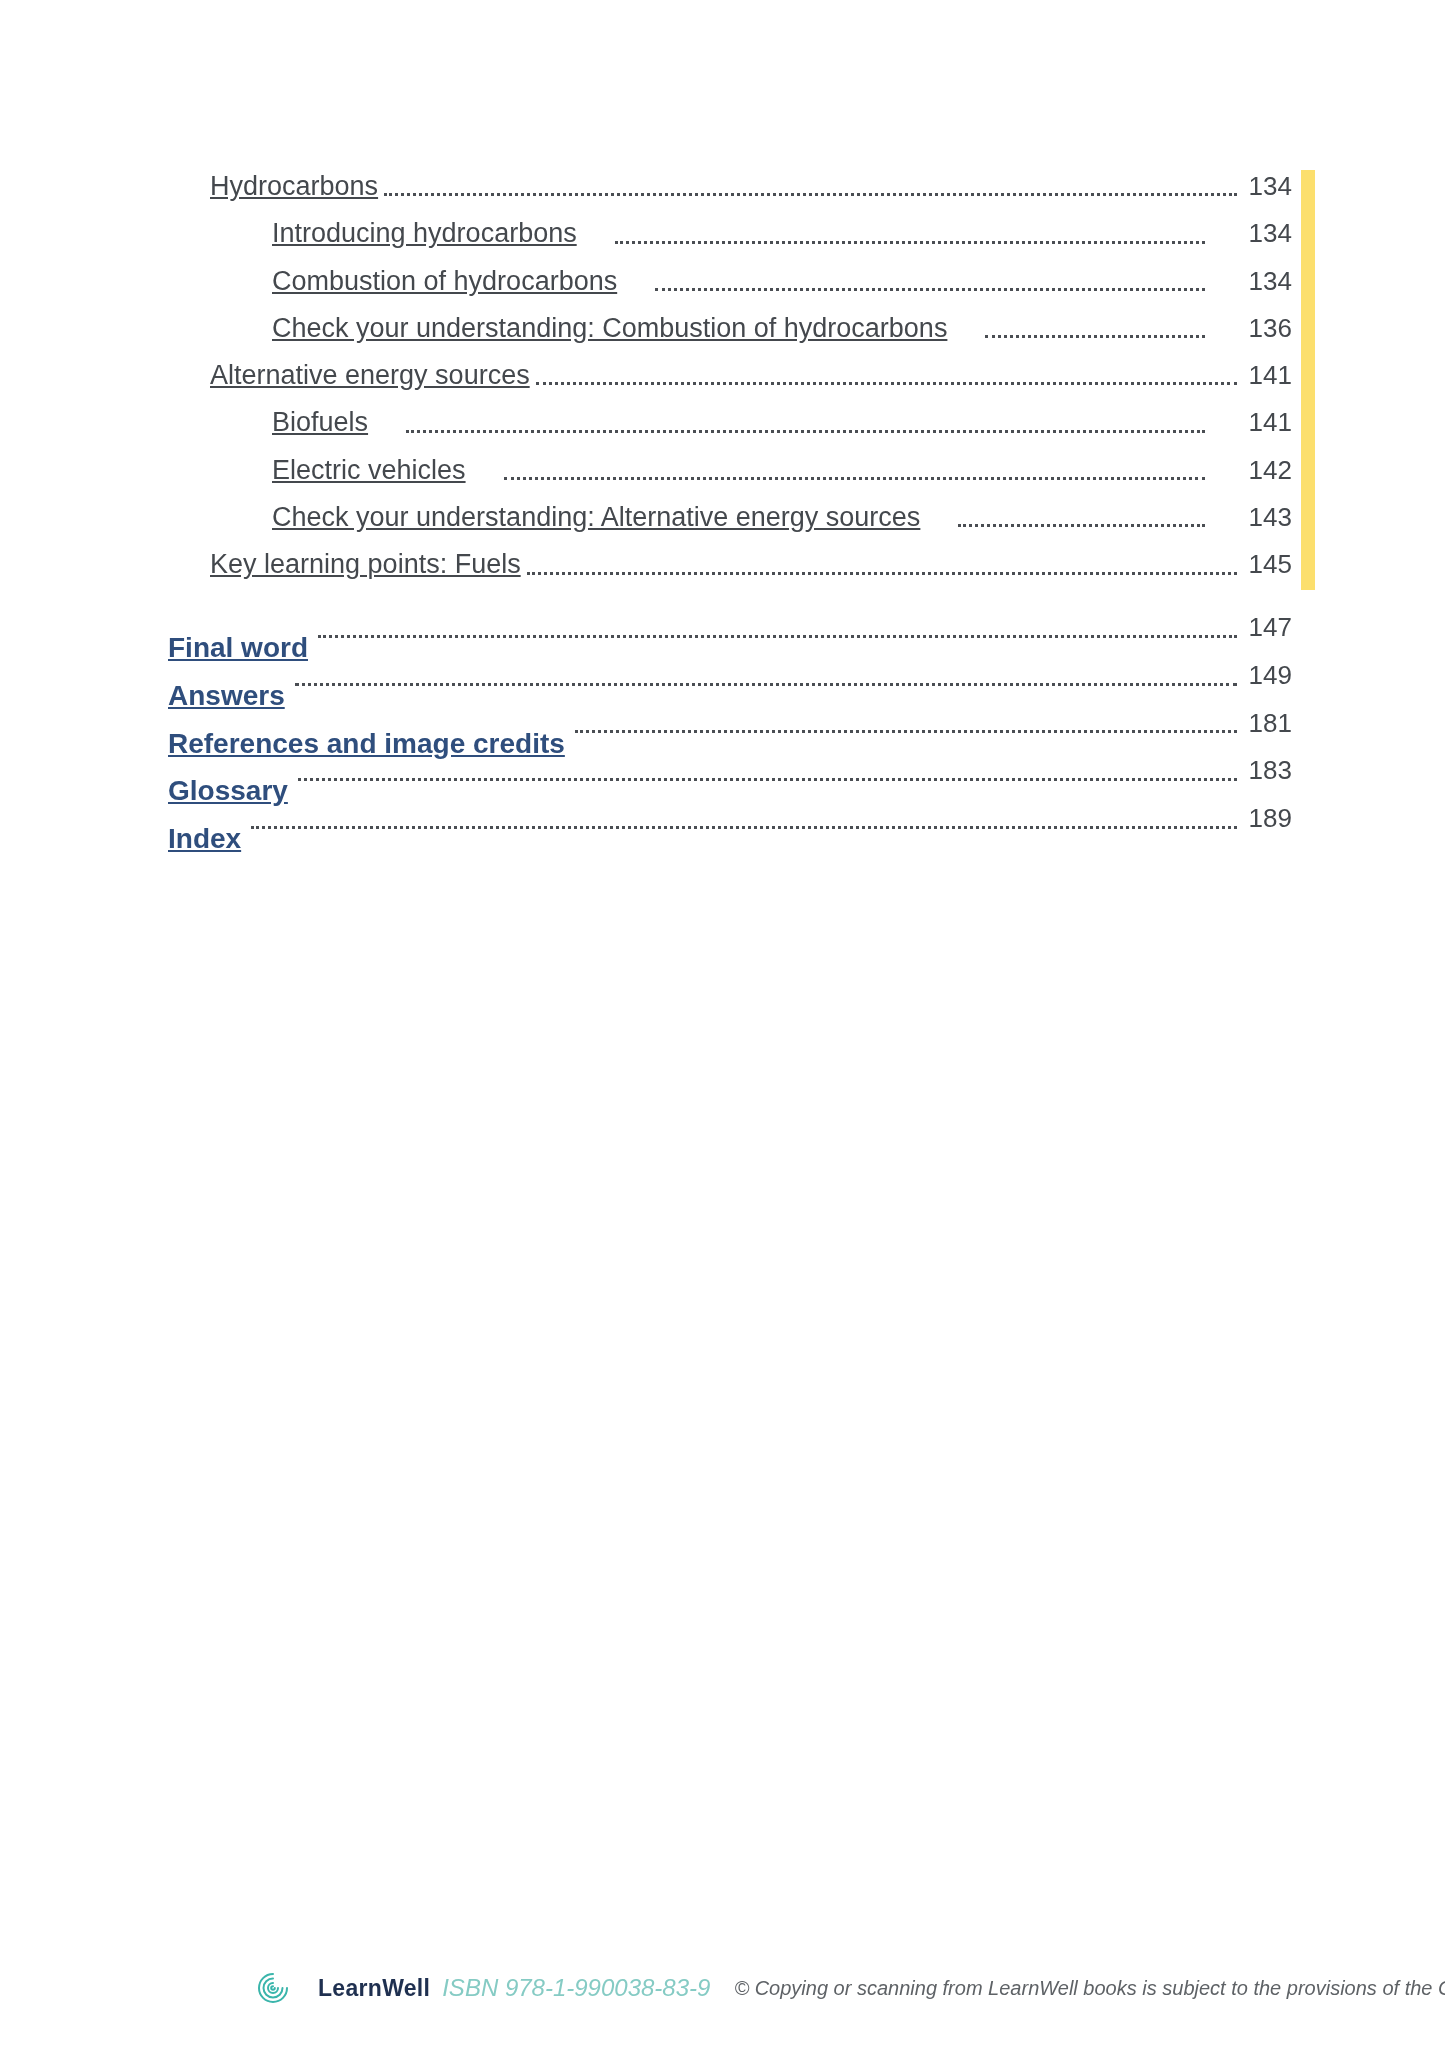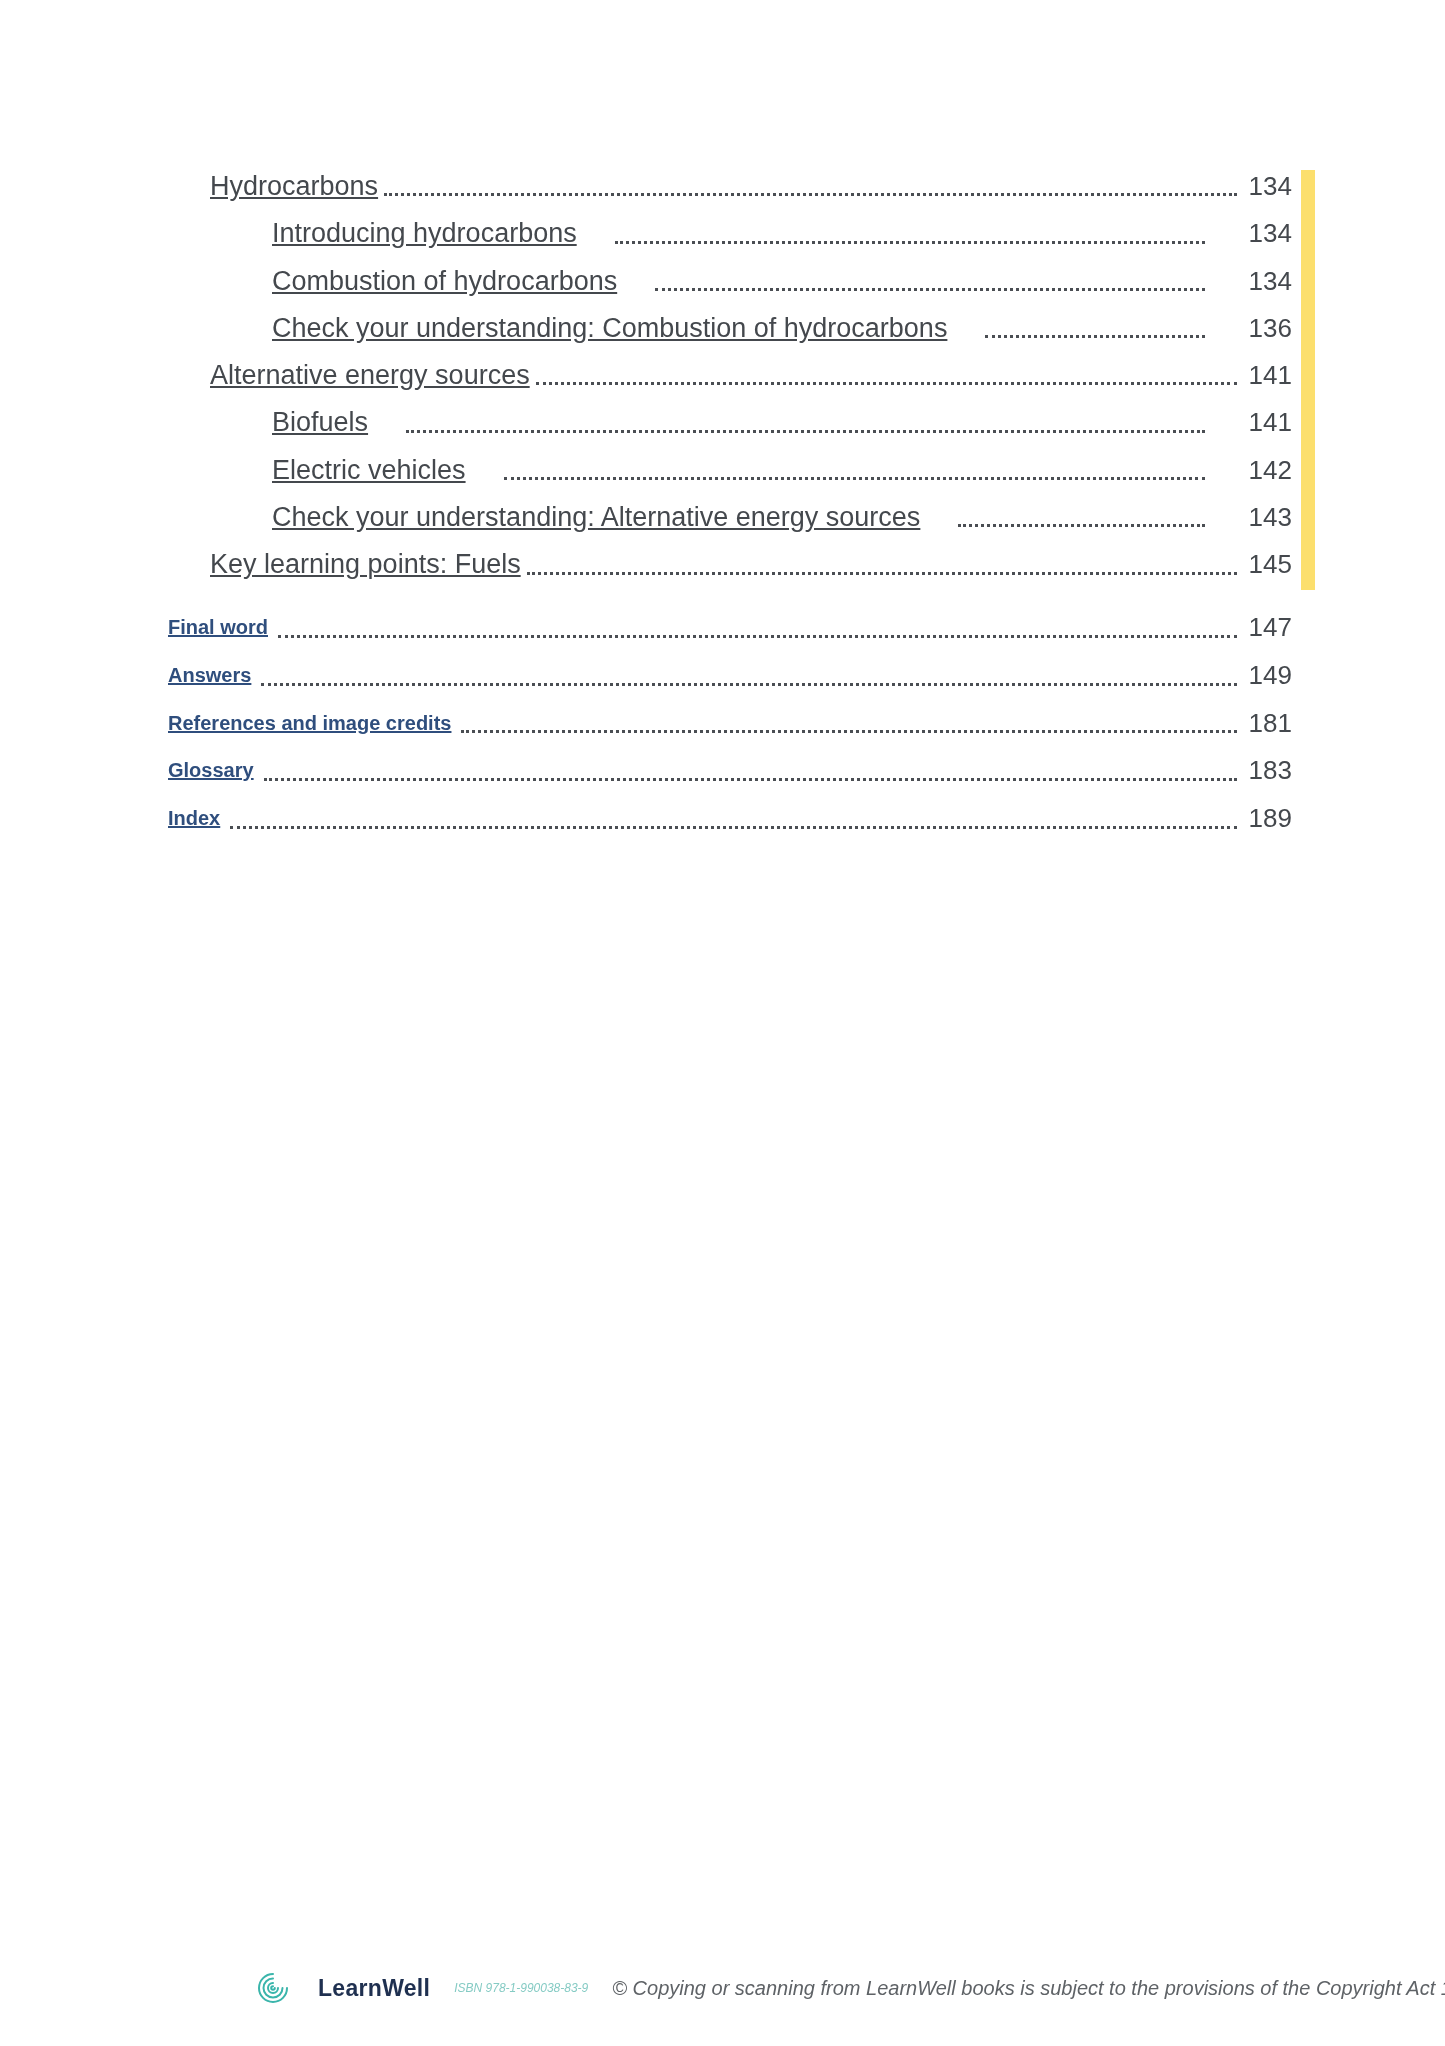--- a/index.html
+++ b/index.html
@@ -30,22 +30,23 @@
   }
   .toc-upper .row { height:47.3px; line-height:47.3px; }
   .toc-lower .row { height:47.8px; line-height:47.8px; }
 
   .lvl1 { padding-left:42px; }
   .lvl2 { padding-left:104px;gap:32px; }
 
   .lbl { white-space:nowrap;text-decoration:underline; }
   .toc-lower .lbl {
     font-weight:700;
-    font-size:20px;
+    font-size:28px;
     color:var(--heading-navy, #2F4E7D);
+    margin-top:20px;
   }
 
   .leader {
     flex:1;
     align-self:flex-end;
     border-bottom:3px dotted var(--dots-gray, #4A4E53);
     margin:0 5px 14px 6px;
     min-width:20px;
   }
   .toc-lower .leader { margin-left:10px; }
@@ -67,24 +68,24 @@
   }
   .logo { display:block; }
   .brand {
     font-size:23px;
     font-weight:700;
     letter-spacing:0.3px;
     color:var(--brand-navy, #1F3050);
     margin-left:28px;
   }
   .isbn {
-    font-size:12px;
+    font-size:24px;
     font-style:italic;
     color:var(--isbn-teal, #85CBC4);
-    margin-left:24px;
+    margin-left:12px;
   }
   .copyright {
     font-size:20px;
     font-style:italic;
     color:var(--copyright-gray, #5E6266);
     margin-left:24px;
   }
 </style>
 </head>
 <body>

